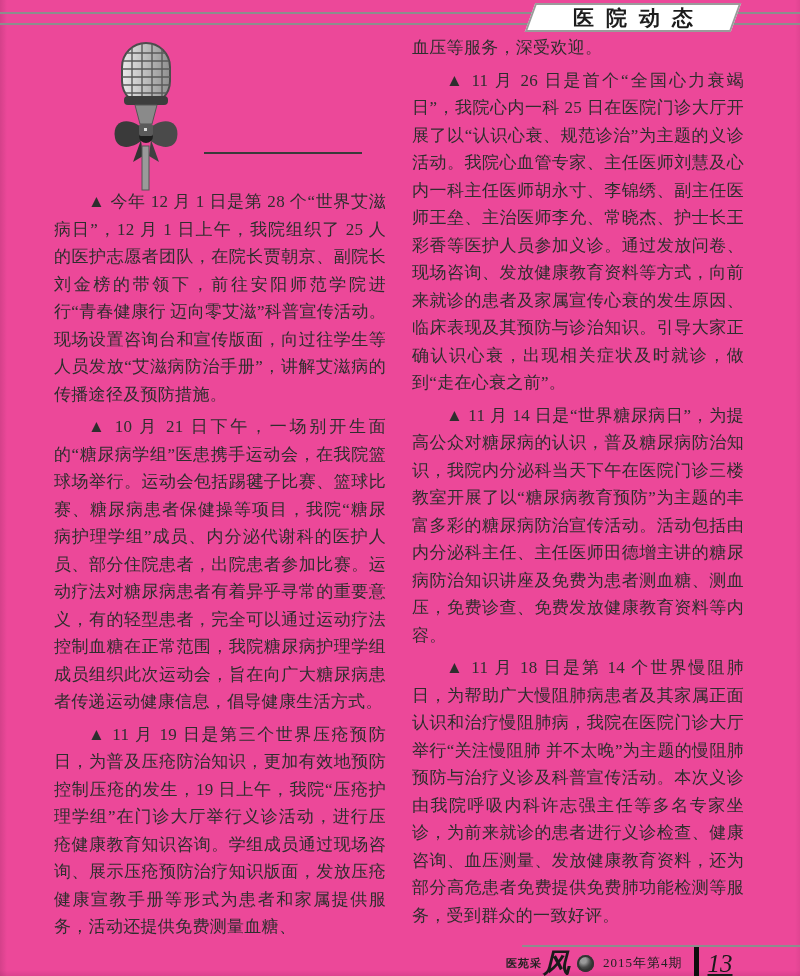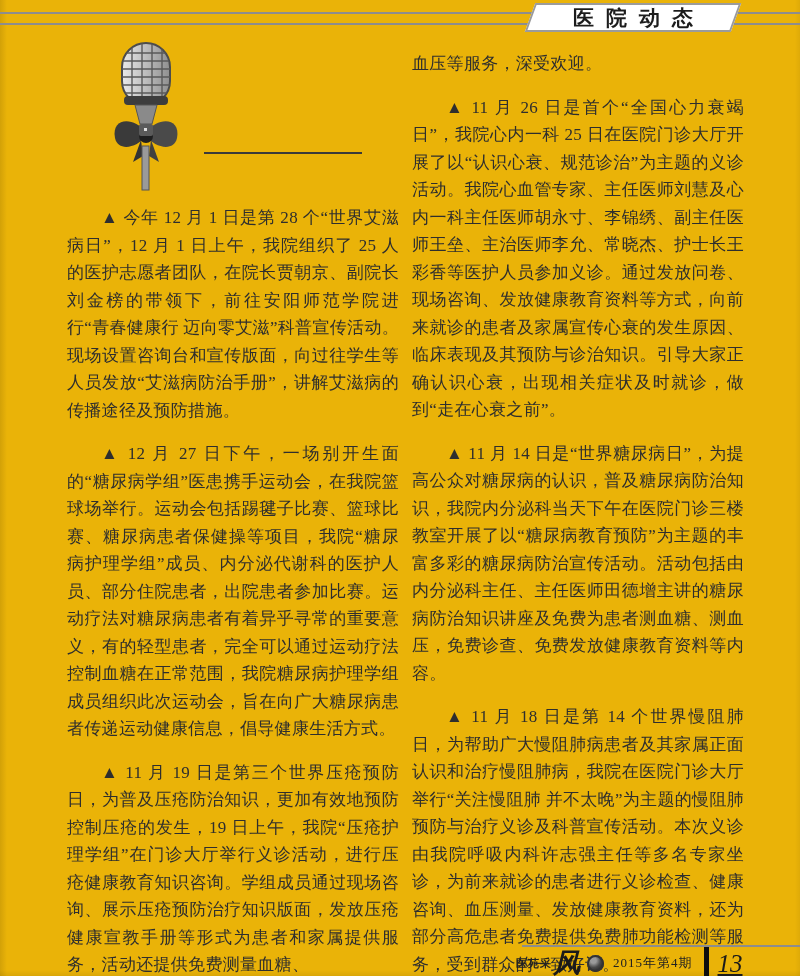--- a/index.html
+++ b/index.html
@@ -1,17 +1,17 @@
 <!DOCTYPE html>
 <html><head>
 <meta charset="utf-8">
 <style>
   html,body{margin:0;padding:0;background:#d9d9d9;}
   .page{
-    position:relative;width:800px;height:976px;margin:0 auto;background:#eab308;
+    position:relative;width:800px;height:976px;margin:0 auto;background:#ec4899;
     font-family:"Liberation Serif","DejaVu Serif",serif;color:#2b2b2b;overflow:hidden;
   }
   .page::before{
     content:"";position:absolute;inset:0;pointer-events:none;
     background:
       linear-gradient(90deg,rgba(0,0,0,0.10),rgba(0,0,0,0) 7px),
       linear-gradient(0deg,rgba(0,0,0,0.07),rgba(0,0,0,0) 6px),
       linear-gradient(270deg,rgba(0,0,0,0.05),rgba(0,0,0,0) 5px);
   }
   
@@ -32,28 +32,28 @@
   .section-title{
     position:absolute;left:202px;top:86px;width:170px;font-size:40px;font-weight:bold;
     color:#101010;letter-spacing:2px;white-space:nowrap;
   }
   .section-underline{position:absolute;left:204px;top:152px;width:158px;height:2px;background:#3a3a3a;}
   
   .col{
     position:absolute;width:332px;font-size:17px;line-height:27.5px;text-align:justify;
     color:#2e2e2e;letter-spacing:0.3px;
   }
-  .col-left{left:67px;top:188px;}
+  .col-left{left:54px;top:188px;}
   .col-right{left:412px;top:34px;}
-  .para{margin:16px 0 5px 0;text-indent:2em;}
+  .para{margin:0 0 5px 0;text-indent:2em;}
   .para.cont{text-indent:0;}
   
   .footer-rule{position:absolute;left:522px;top:945px;width:278px;height:2px;background:#8d8d8d;}
   .footer{position:absolute;left:506px;top:948px;height:30px;display:flex;align-items:center;}
-  .logo-prefix{font-size:11px;font-weight:bold;color:#222;letter-spacing:1px;margin-left:10px;}
+  .logo-prefix{font-size:11px;font-weight:bold;color:#222;letter-spacing:1px;}
   .logo-wind{font-size:27px;font-style:italic;font-weight:bold;color:#1a1a1a;margin-left:1px;line-height:1;}
   .emblem{
     width:17px;height:17px;border-radius:50%;margin:0 9px 0 7px;
     background:radial-gradient(circle at 38% 32%,#9a9a9a 0 18%,#4a4a4a 45%,#1f1f1f 80%);
     box-shadow:inset 0 0 0 2px #333;flex:0 0 auto;
   }
   .issue{font-size:13px;color:#222;letter-spacing:1px;}
   .pagebar{width:5px;height:32px;background:#0e0e0e;margin:0 9px 0 11px;flex:0 0 auto;}
   .pagenum{font-size:25px;font-style:italic;color:#1b1b1b;line-height:1;text-decoration:underline;}
 </style>
@@ -104,21 +104,21 @@
 
     <rect x="44" y="84" width="14" height="12" rx="2" fill="#5a5a5a"></rect>
     <rect x="47" y="106" width="7" height="44" fill="#9a9a9a" stroke="#555" stroke-width="1"></rect>
     <rect x="49" y="88" width="3" height="3" fill="#ddd"></rect>
   </svg>
 
   <div class="section-underline"></div>
 
   <div class="col col-left">
     <p class="para">▲ 今年 12 月 1 日是第 28 个“世界艾滋病日”，12 月 1 日上午，我院组织了 25 人的医护志愿者团队，在院长贾朝京、副院长刘金榜的带领下，前往安阳师范学院进行“青春健康行 迈向零艾滋”科普宣传活动。现场设置咨询台和宣传版面，向过往学生等人员发放“艾滋病防治手册”，讲解艾滋病的传播途径及预防措施。</p>
-    <p class="para">▲ 12 月 27 日下午，一场别开生面的“糖尿病学组”医患携手运动会，在我院篮球场举行。运动会包括踢毽子比赛、篮球比赛、糖尿病患者保健操等项目，我院“糖尿病护理学组”成员、内分泌代谢科的医护人员、部分住院患者，出院患者参加比赛。运动疗法对糖尿病患者有着异乎寻常的重要意义，有的轻型患者，完全可以通过运动疗法控制血糖在正常范围，我院糖尿病护理学组成员组织此次运动会，旨在向广大糖尿病患者传递运动健康信息，倡导健康生活方式。</p>
+    <p class="para">▲ 10 月 21 日下午，一场别开生面的“糖尿病学组”医患携手运动会，在我院篮球场举行。运动会包括踢毽子比赛、篮球比赛、糖尿病患者保健操等项目，我院“糖尿病护理学组”成员、内分泌代谢科的医护人员、部分住院患者，出院患者参加比赛。运动疗法对糖尿病患者有着异乎寻常的重要意义，有的轻型患者，完全可以通过运动疗法控制血糖在正常范围，我院糖尿病护理学组成员组织此次运动会，旨在向广大糖尿病患者传递运动健康信息，倡导健康生活方式。</p>
     <p class="para">▲ 11 月 19 日是第三个世界压疮预防日，为普及压疮防治知识，更加有效地预防控制压疮的发生，19 日上午，我院“压疮护理学组”在门诊大厅举行义诊活动，进行压疮健康教育知识咨询。学组成员通过现场咨询、展示压疮预防治疗知识版面，发放压疮健康宣教手册等形式为患者和家属提供服务，活动还提供免费测量血糖、</p>
   </div>
 
   <div class="col col-right">
     <p class="para cont">血压等服务，深受欢迎。</p>
     <p class="para">▲ 11 月 26 日是首个“全国心力衰竭日”，我院心内一科 25 日在医院门诊大厅开展了以“认识心衰、规范诊治”为主题的义诊活动。我院心血管专家、主任医师刘慧及心内一科主任医师胡永寸、李锦绣、副主任医师王垒、主治医师李允、常晓杰、护士长王彩香等医护人员参加义诊。通过发放问卷、现场咨询、发放健康教育资料等方式，向前来就诊的患者及家属宣传心衰的发生原因、临床表现及其预防与诊治知识。引导大家正确认识心衰，出现相关症状及时就诊，做到“走在心衰之前”。</p>
     <p class="para">▲ 11 月 14 日是“世界糖尿病日”，为提高公众对糖尿病的认识，普及糖尿病防治知识，我院内分泌科当天下午在医院门诊三楼教室开展了以“糖尿病教育预防”为主题的丰富多彩的糖尿病防治宣传活动。活动包括由内分泌科主任、主任医师田德增主讲的糖尿病防治知识讲座及免费为患者测血糖、测血压，免费诊查、免费发放健康教育资料等内容。</p>
     <p class="para">▲ 11 月 18 日是第 14 个世界慢阻肺日，为帮助广大慢阻肺病患者及其家属正面认识和治疗慢阻肺病，我院在医院门诊大厅举行“关注慢阻肺 并不太晚”为主题的慢阻肺预防与治疗义诊及科普宣传活动。本次义诊由我院呼吸内科许志强主任等多名专家坐诊，为前来就诊的患者进行义诊检查、健康咨询、血压测量、发放健康教育资料，还为部分高危患者免费提供免费肺功能检测等服务，受到群众的一致好评。</p>
   </div>
 

